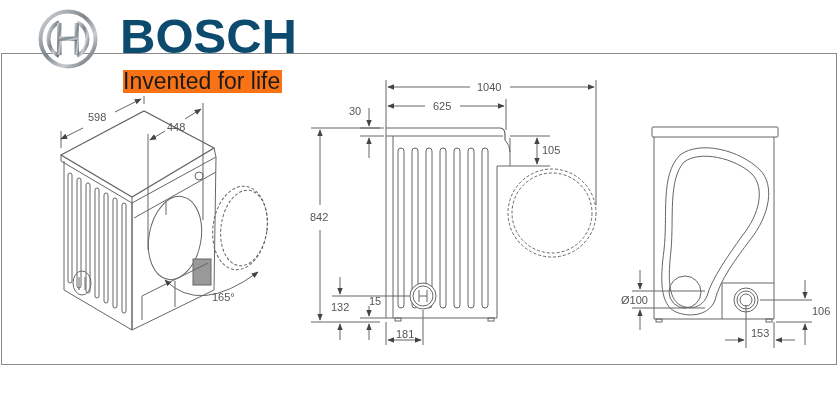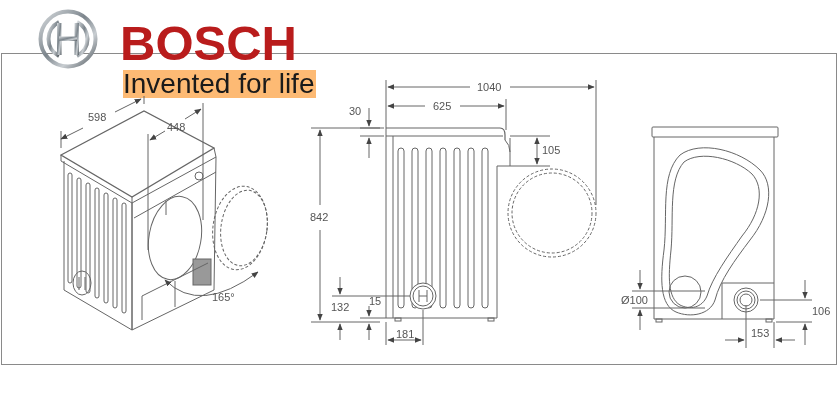--- a/index.html
+++ b/index.html
@@ -1,20 +1,20 @@
 <!DOCTYPE html>
 <html><head>
 <meta charset="utf-8">
 <style>
   html, body { margin: 0; padding: 0; background: #ffffff; }
   body { width: 840px; height: 420px; position: relative; overflow: hidden; font-family: "Liberation Sans", sans-serif; }
   .frame { position: absolute; left: 1px; top: 53px; width: 836px; height: 312px; border: 1px solid #8a8a8a; box-sizing: border-box; }
   .logo-emblem { position: absolute; left: 38px; top: 9px; width: 60px; height: 60px; }
-  .brand { position: absolute; left: 120px; top: 12px; font-size: 49px; font-weight: bold; color: #b91c1c; letter-spacing: 0px; line-height: 1; font-family: "Liberation Sans", sans-serif; margin-top: 7px; }
-  .slogan { position: absolute; left: 123px; top: 70px; font-size: 28px; color: #1a1a1a; line-height: 1; font-family: "Liberation Sans", sans-serif; background: #fdba74; padding-right: 2px; }
+  .brand { position: absolute; left: 120px; top: 12px; font-size: 49px; font-weight: bold; color: #0c4a6e; letter-spacing: 0px; line-height: 1; font-family: "Liberation Sans", sans-serif; }
+  .slogan { position: absolute; left: 123px; top: 70px; font-size: 23px; color: #1a1a1a; line-height: 1; font-family: "Liberation Sans", sans-serif; background: #f97316; padding-right: 2px; }
   svg.drawing { position: absolute; left: 0; top: 0; }
   .dim { font-family: "Liberation Sans", sans-serif; font-size: 11px; fill: #555; }
 </style>
 </head>
 <body>
 
 <div class="frame"></div>
 
 <svg class="logo-emblem" viewBox="0 0 60 60">
   <defs>

